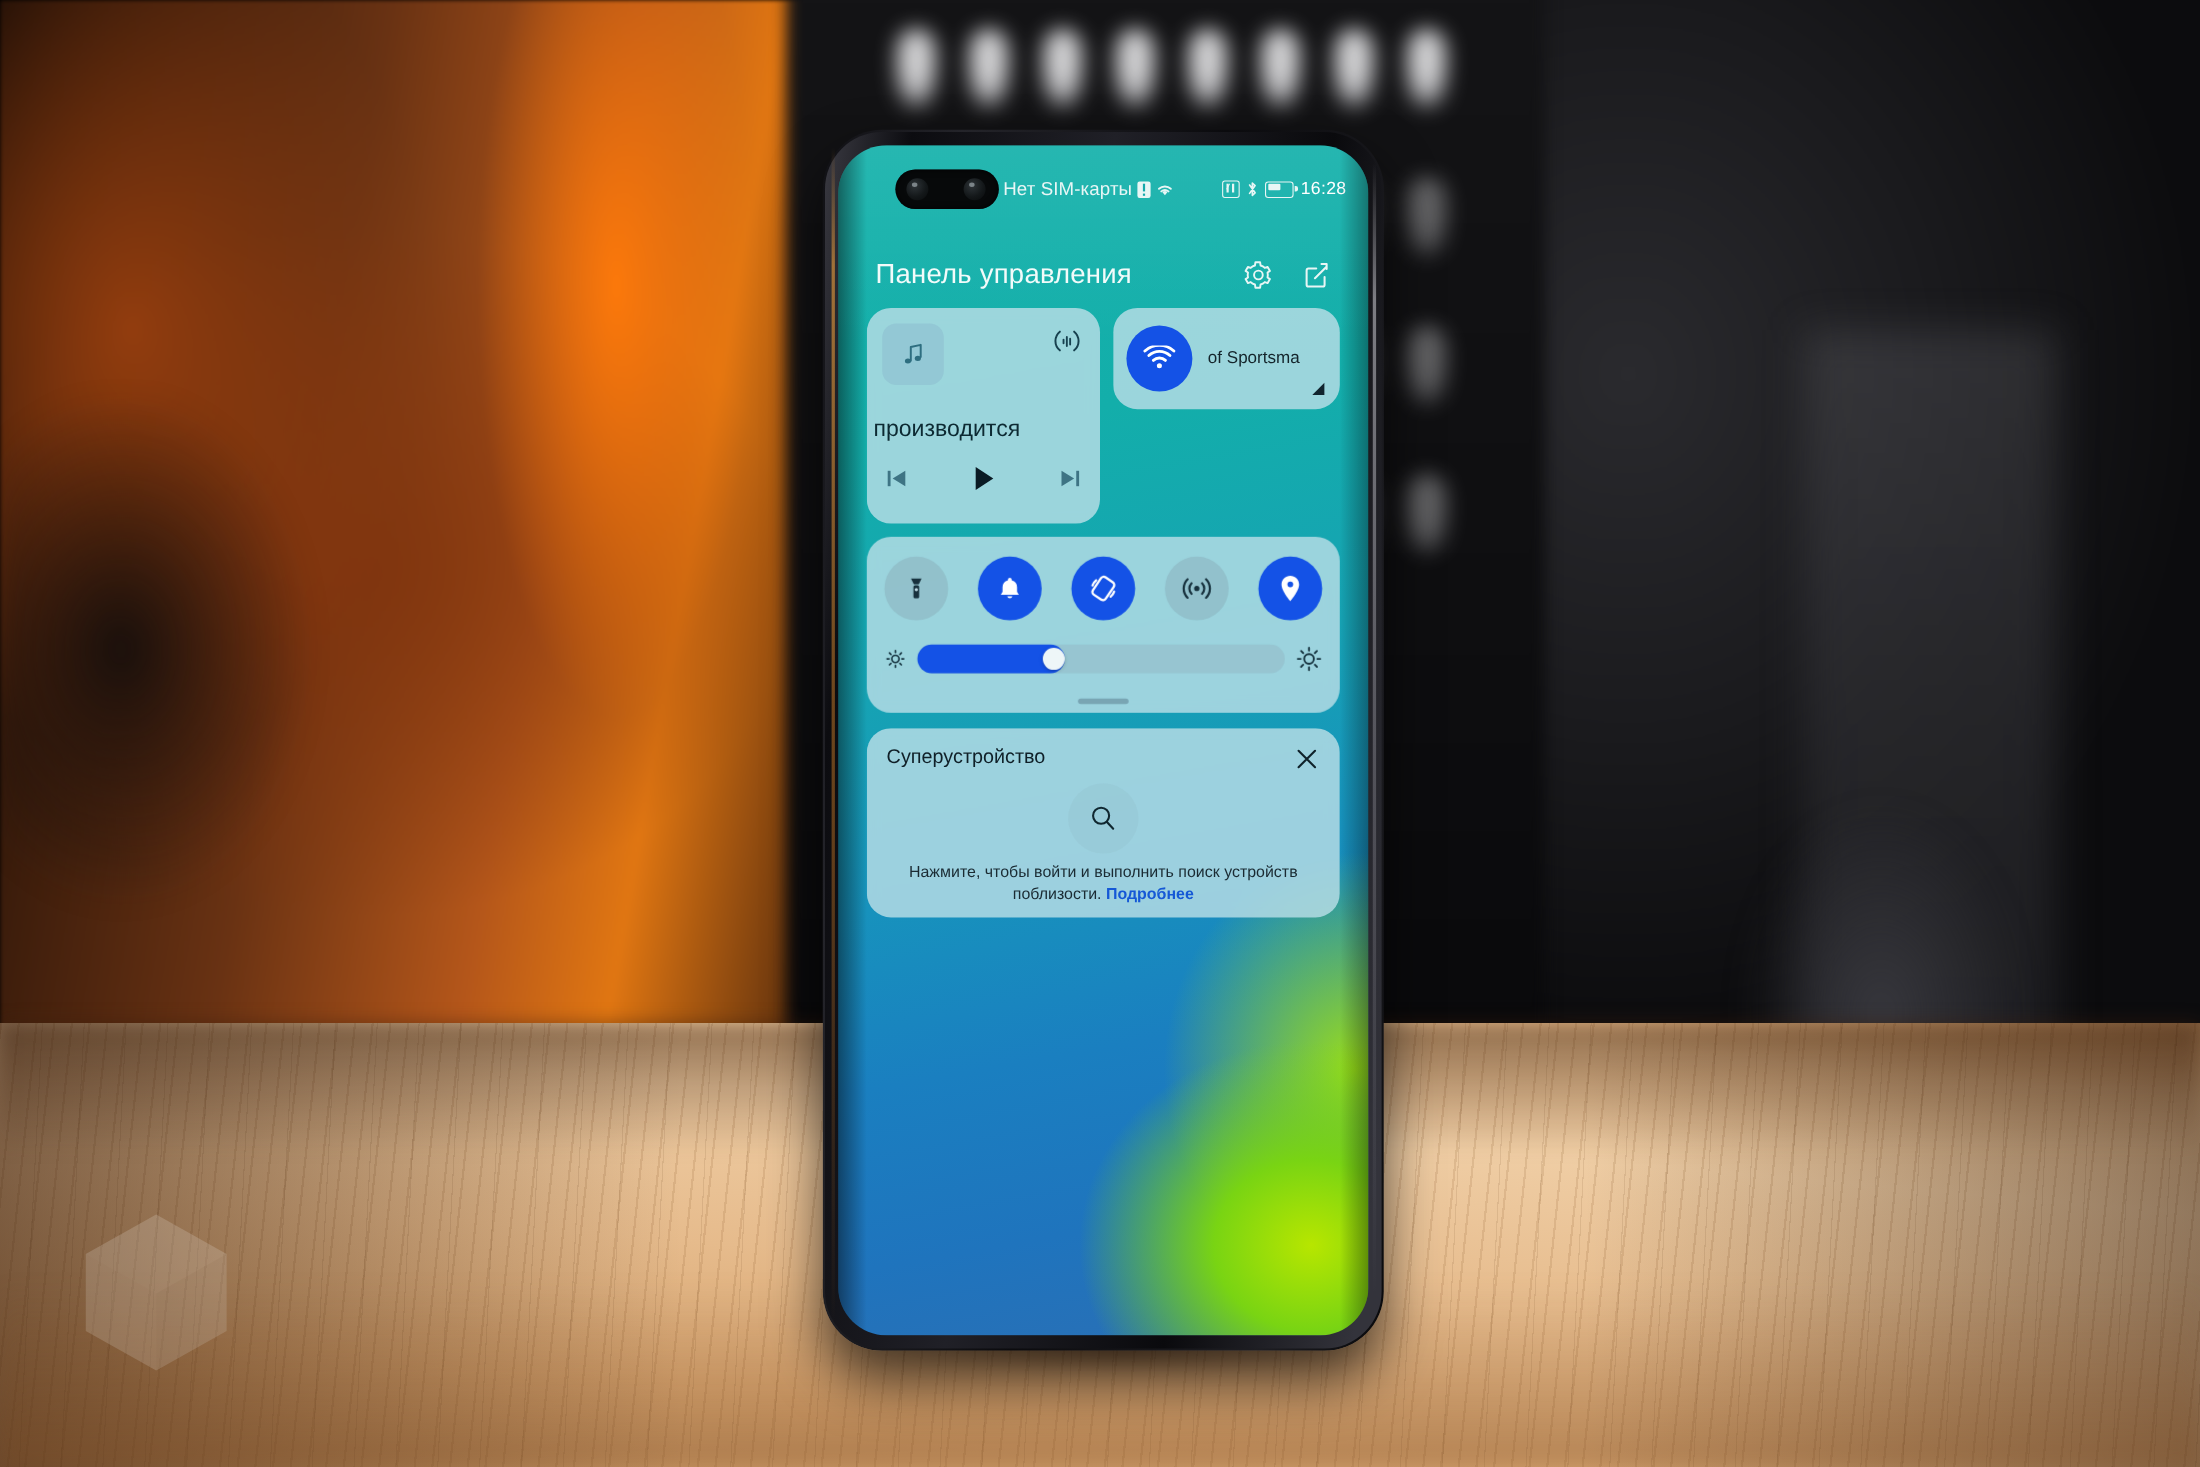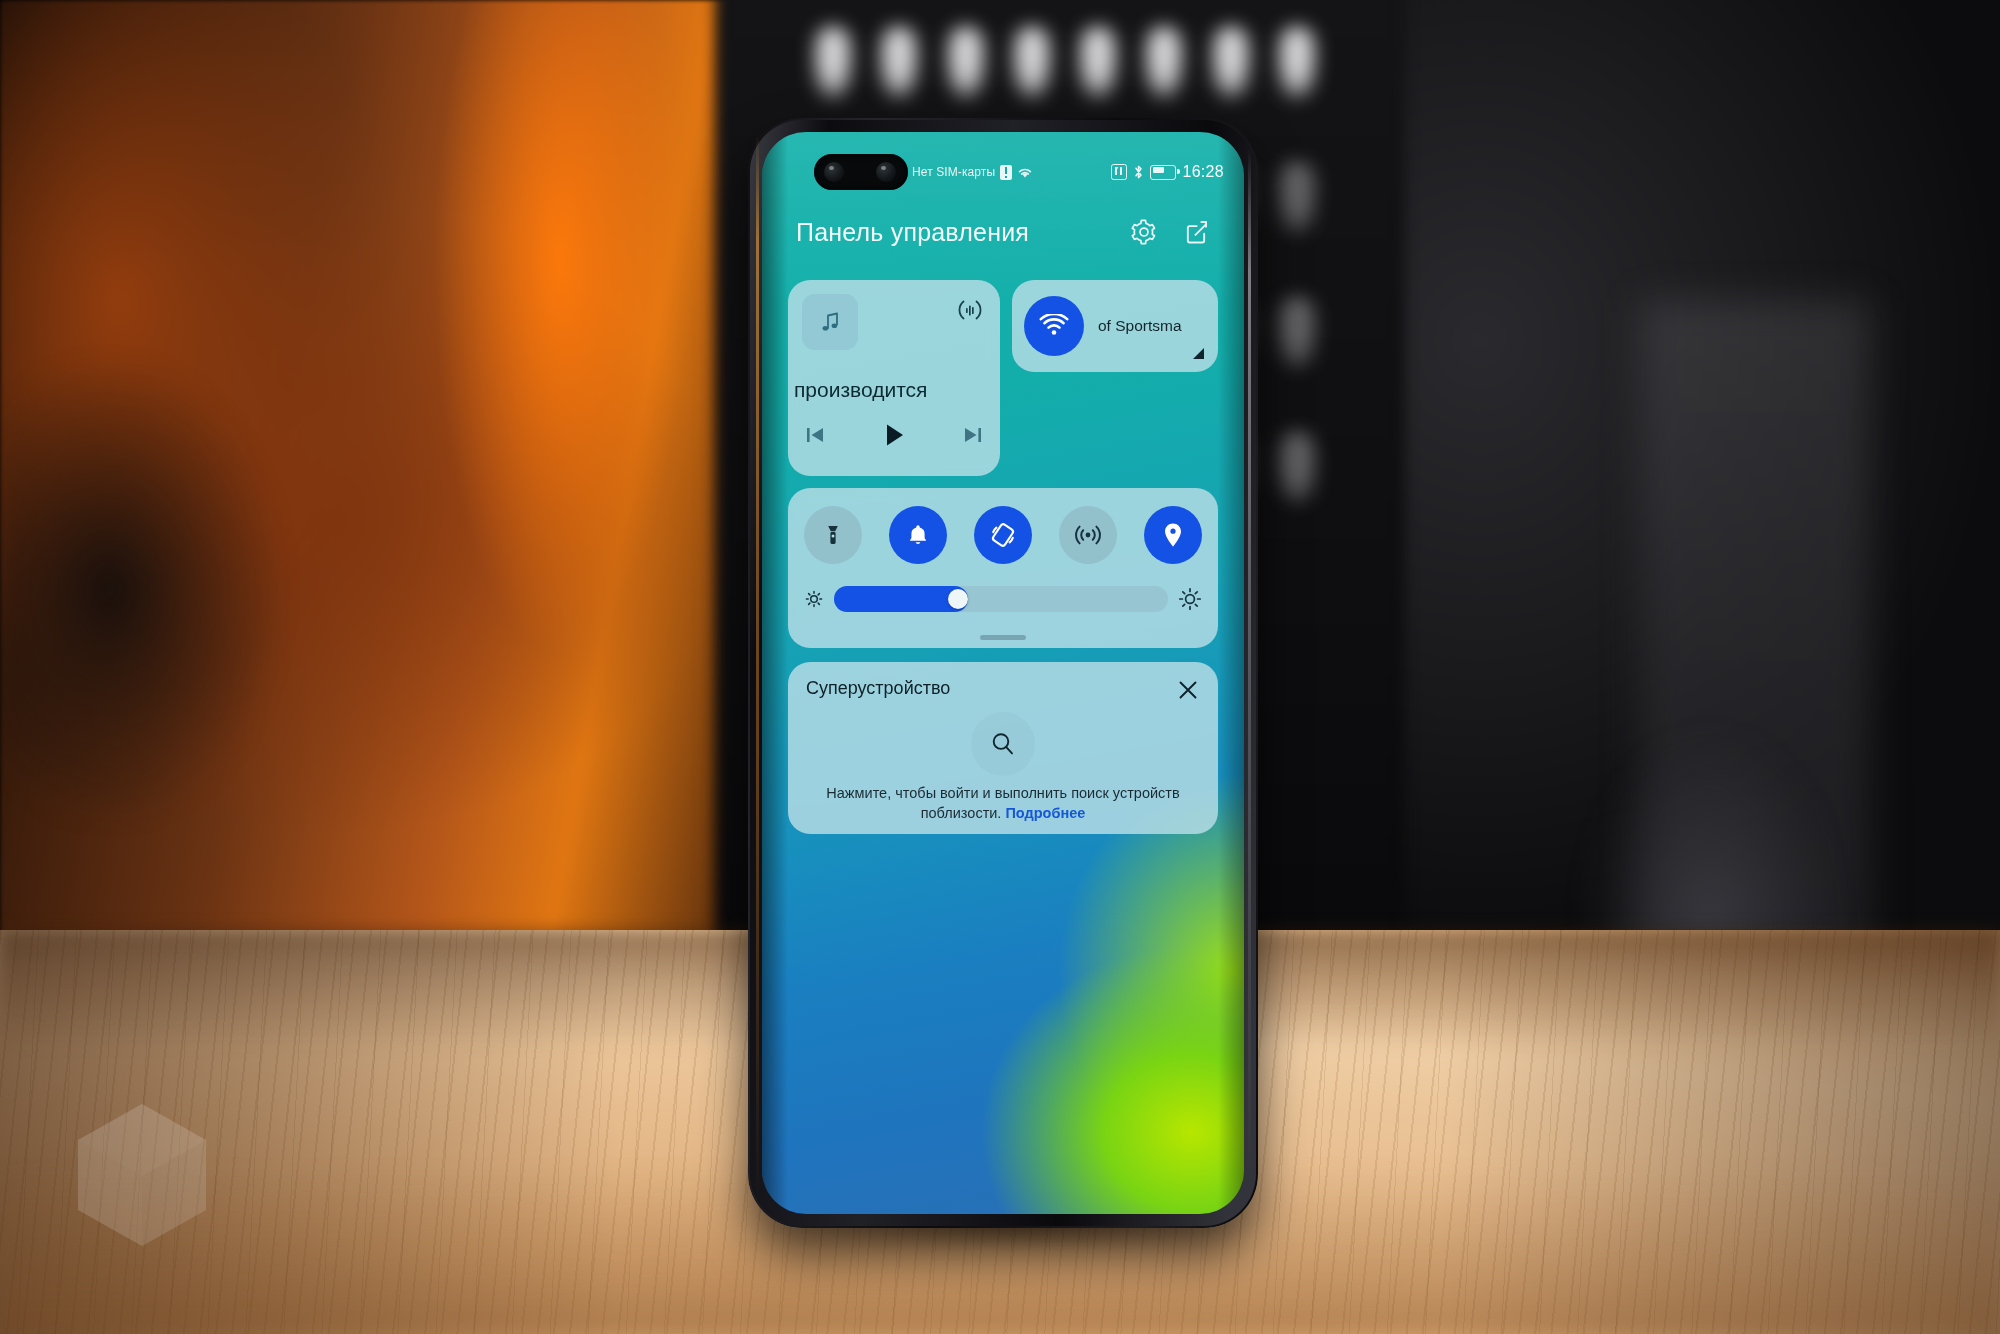--- a/index.html
+++ b/index.html
@@ -95,37 +95,37 @@
   .lens{position:absolute;top:8px;width:20px;height:20px;border-radius:50%;
     background:radial-gradient(circle at 38% 34%,#2e3438 0%,#14181a 55%,#080a0b 100%);}
   .lens.l1{left:10px;} .lens.l2{left:62px;}
   .lens-spec{position:absolute;left:5px;top:4px;width:5px;height:4px;border-radius:50%;background:rgba(190,200,205,.55);}
 
   
   .statusbar{position:absolute;left:0;top:22px;width:482px;height:36px;
     display:flex;align-items:center;color:#eaf6f5;font-size:13.5px;letter-spacing:.1px;}
   .sb-left{position:absolute;left:150px;display:flex;align-items:center;gap:5px;}
   .sb-right{position:absolute;right:20px;display:flex;align-items:center;gap:6px;}
-  .sb-text{font-size:12px;color:#e8f6f5;}
+  .sb-text{font-size:17px;color:#e8f6f5;}
   .sb-time{font-size:16px;color:#ffffff;letter-spacing:.3px;}
   .sim-alert{width:12px;height:15px;border-radius:2px;background:#e8f6f5;position:relative;}
   .sim-alert:after{content:"";position:absolute;left:4.6px;top:2.5px;width:2.4px;height:7px;background:#16a9ab;}
   .sim-alert:before{content:"";position:absolute;left:4.6px;top:11px;width:2.4px;height:2.4px;background:#16a9ab;}
   .nfc{width:14px;height:14px;border:1.6px solid #e8f6f5;border-radius:2.5px;position:relative;}
   .nfc:after{content:"";position:absolute;left:3px;top:2px;width:1.6px;height:8px;background:#e8f6f5;
     box-shadow:5px 0 0 #e8f6f5;}
   .nfc:before{content:"";position:absolute;left:4px;top:2.4px;width:5px;height:5px;
     border-left:1.6px solid #e8f6f5;transform:skewX(-28deg);}
   .battery{width:24px;height:13px;border:1.6px solid #e8f6f5;border-radius:3px;position:relative;}
   .battery-fill{position:absolute;left:1.6px;top:1.6px;height:6.2px;width:10px;background:#e8f6f5;border-radius:1px;}
   .battery:after{content:"";position:absolute;right:-4.4px;top:3.4px;width:2.6px;height:5px;
     background:#e8f6f5;border-radius:0 2px 2px 0;}
 
   
-  .cp-header{position:absolute;left:34px;top:86px;width:414px;height:46px;display:flex;align-items:flex-start;}
+  .cp-header{position:absolute;left:34px;top:86px;width:414px;height:46px;display:flex;align-items:flex-end;}
   .cp-title{font-size:25px;color:#f2fbfa;letter-spacing:.2px;}
   .cp-actions{position:absolute;right:0;display:flex;align-items:center;gap:24px;}
 
   
   .panels{position:absolute;left:26px;top:148px;width:430px;}
 
   .card{background:rgba(186,222,231,.82);border-radius:22px;backdrop-filter:blur(6px);}
 
   .row-top{display:flex;gap:12px;}
   .media-card{width:212px;height:196px;position:relative;padding:14px;box-sizing:border-box;}

